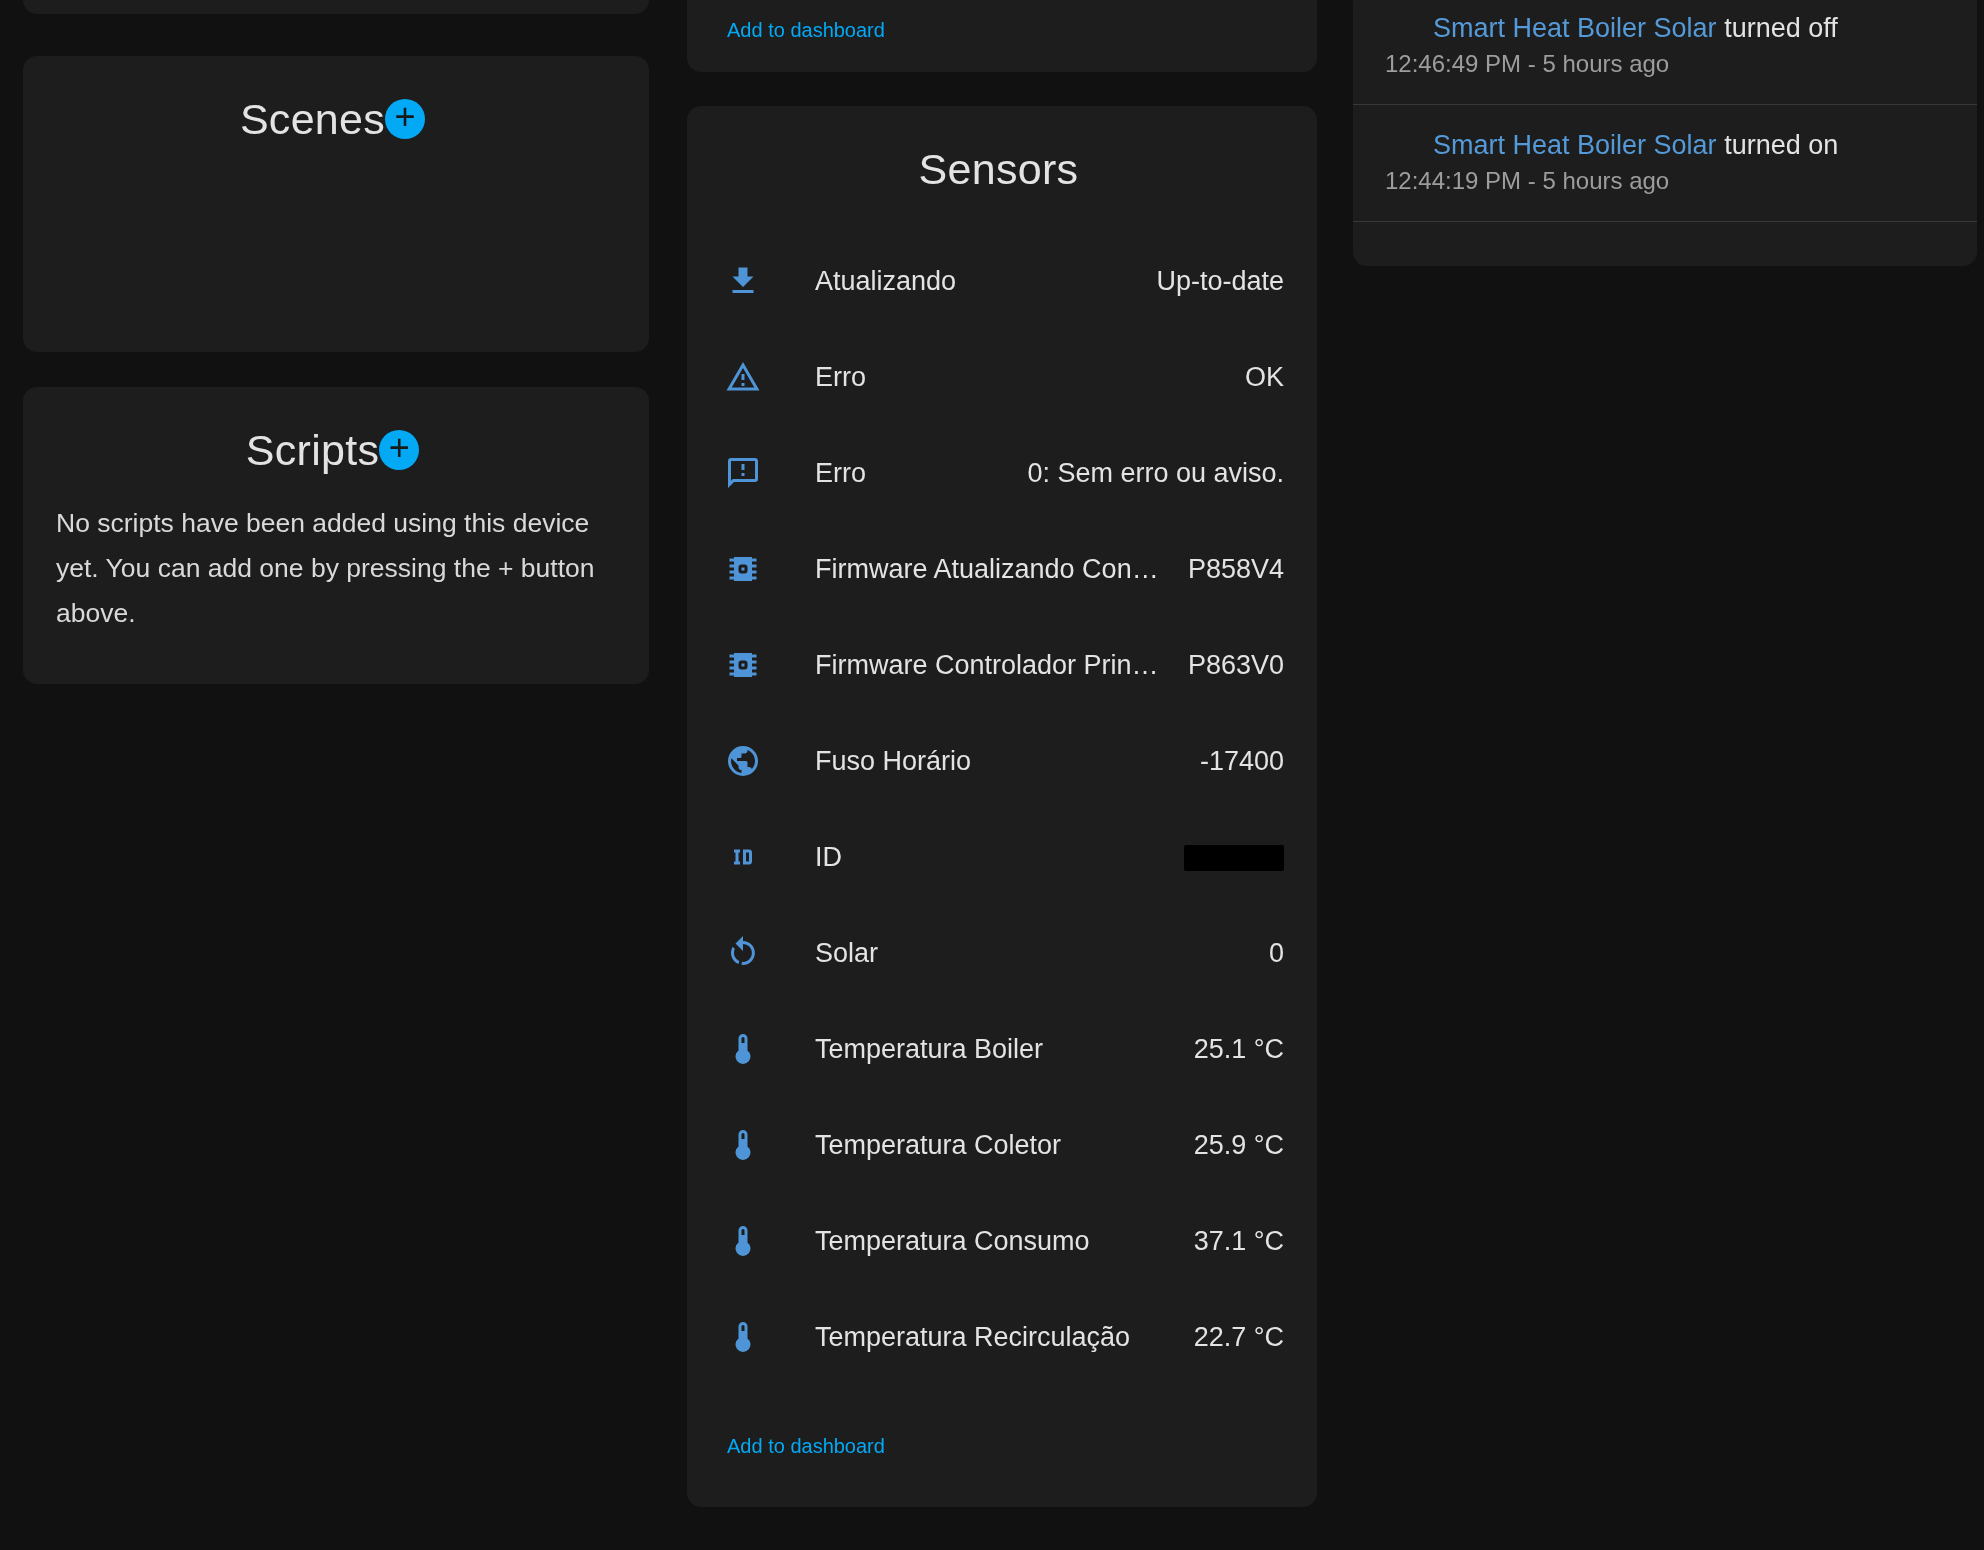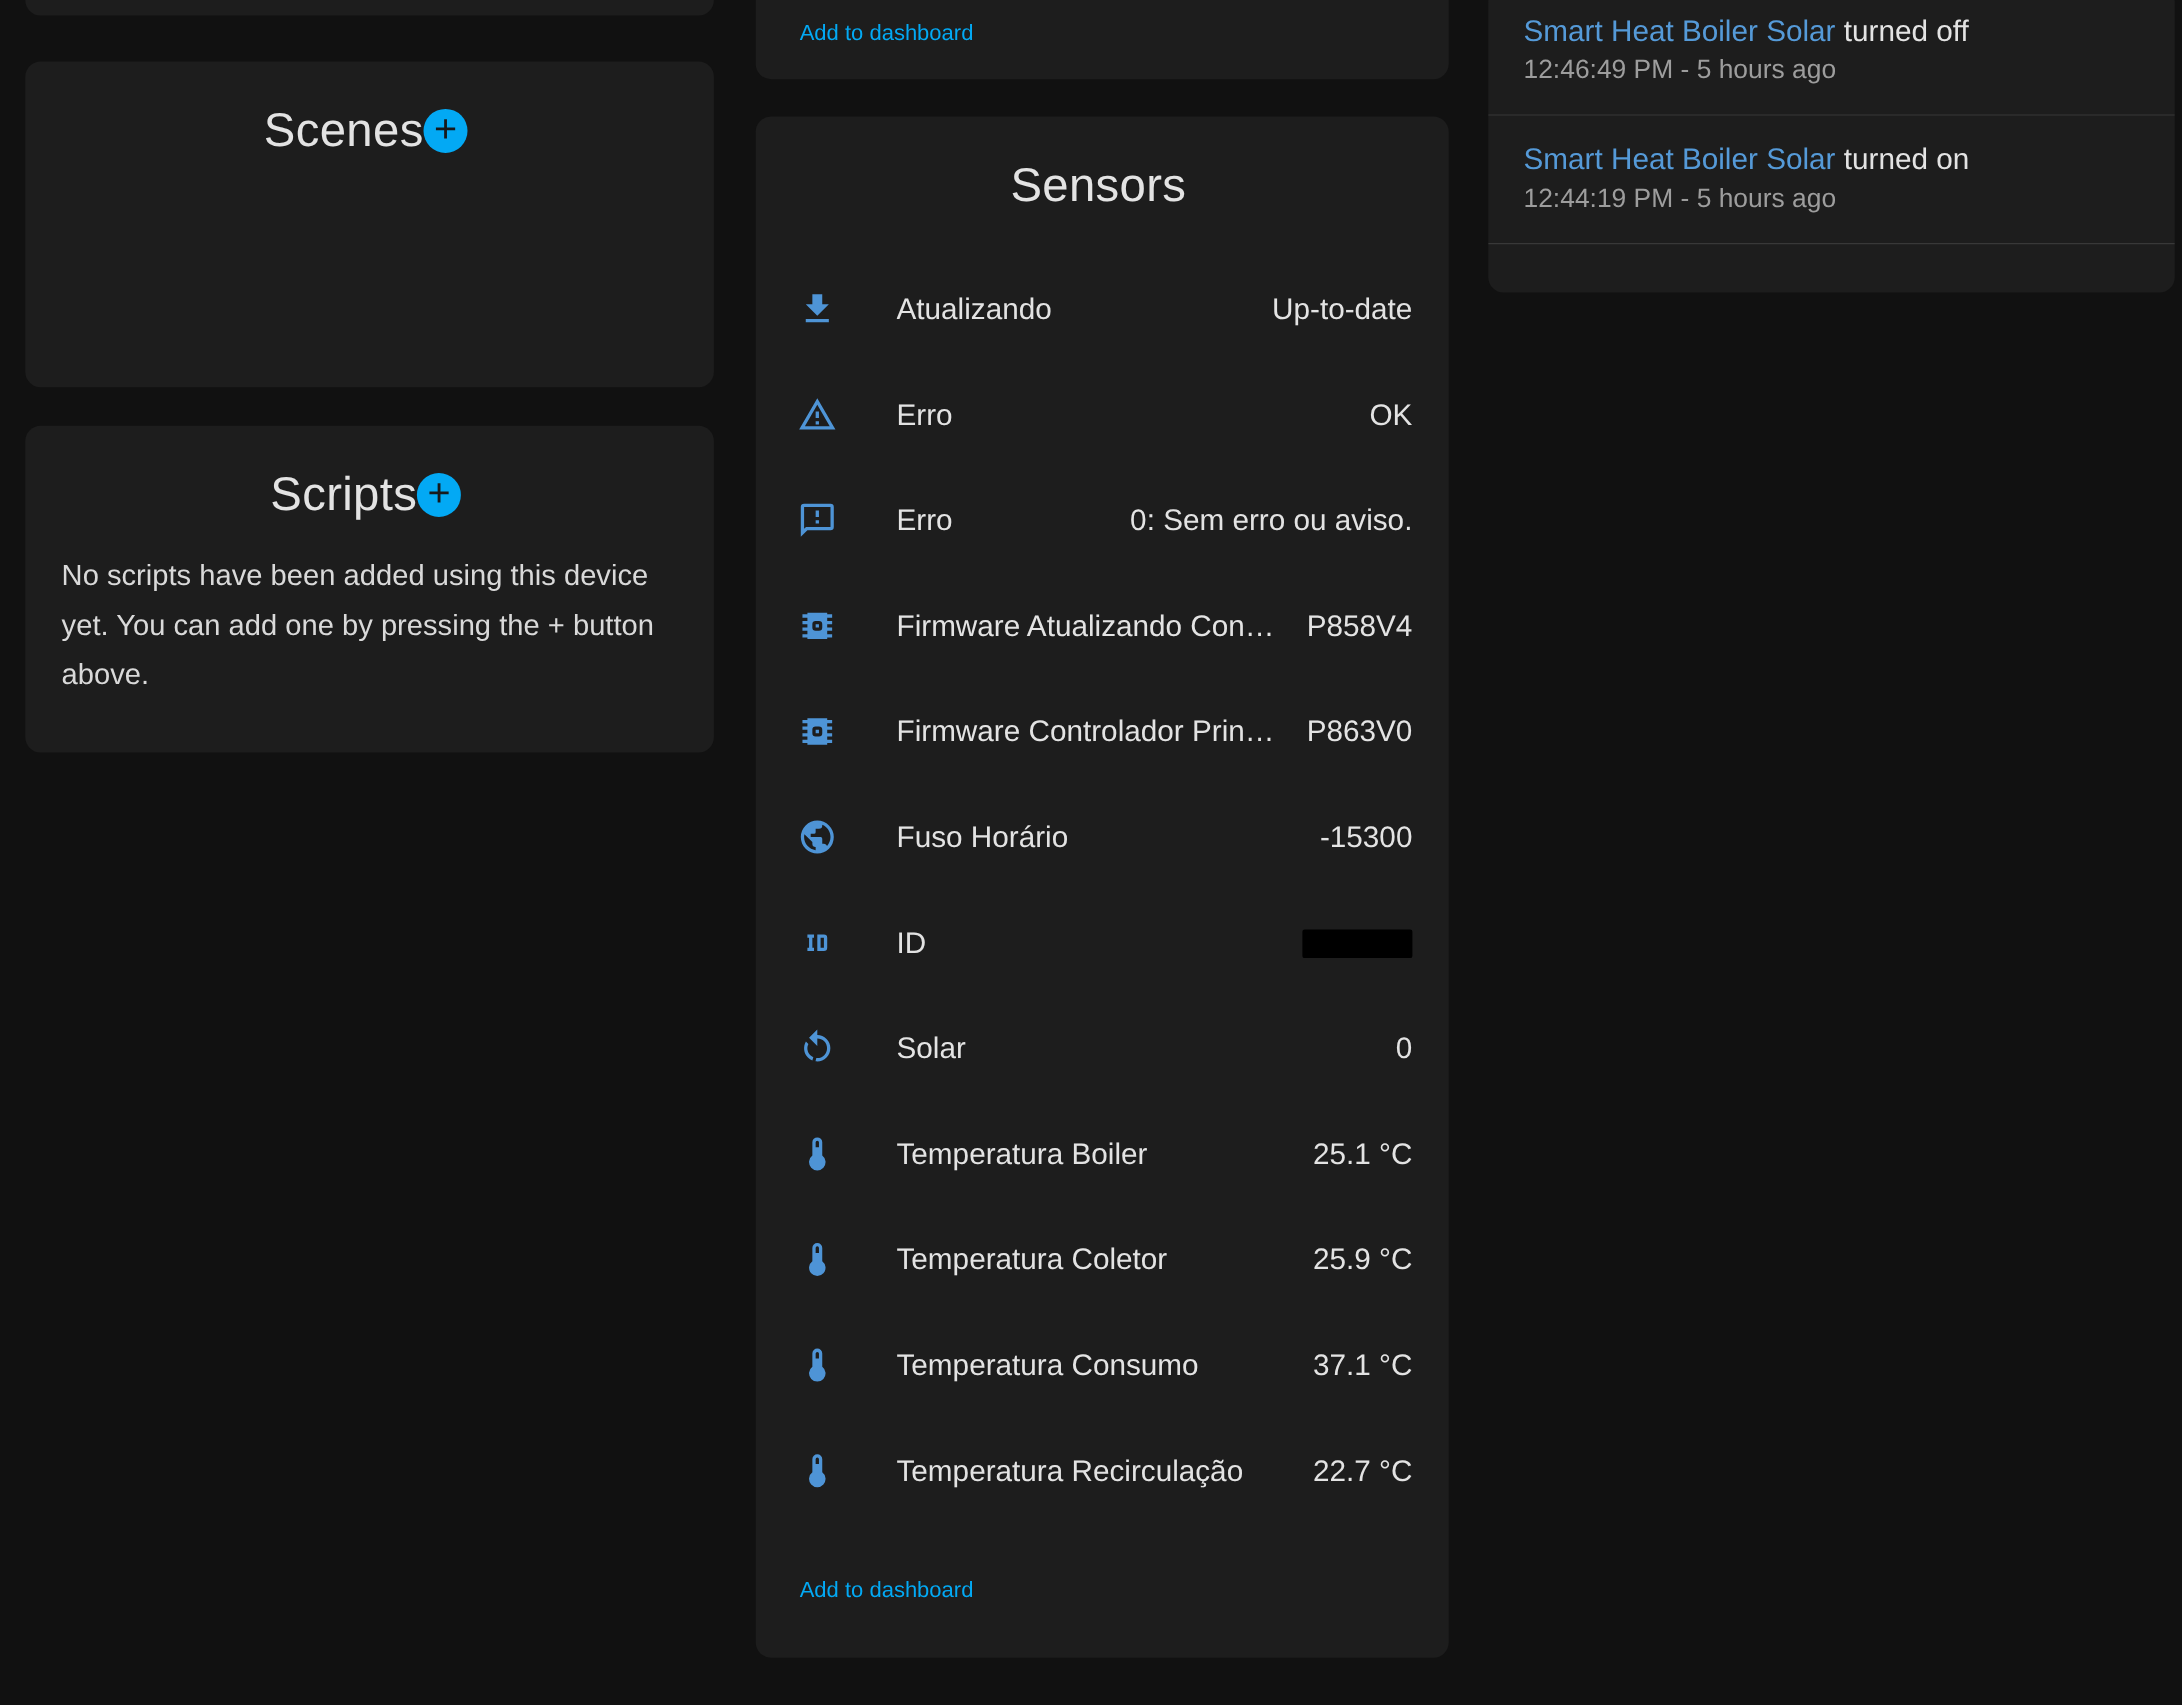--- a/index.html
+++ b/index.html
@@ -87,21 +87,21 @@
     background:var(--redacted);border-radius:2px;vertical-align:middle;
   }
   .sensors-footer{position:relative;height:120px;}
   .sensors-footer .footer-link{bottom:auto;top:50px;}
 
   
   .logbook-card{left:1353px;top:-12px;width:624px;height:278px;}
   .lb-entry{
     padding:22px 32px;border-bottom:1px solid var(--divider);
   }
-  .lb-primary{font-size:27px;line-height:36px;color:var(--text-primary);}
+  .lb-primary{font-size:27px;line-height:36px;color:var(--text-primary);margin-left:48px;}
   .lb-primary .entity{color:var(--entity-link);cursor:pointer;}
   .lb-time{font-size:24px;line-height:36px;color:var(--text-secondary);}
 </style>
 </head>
 <body>
 
 <div class="page">
 
   <div class="card card-top-left"></div>
 
@@ -185,21 +185,21 @@
         <span class="rvalue">P863V0</span>
       </div>
 
       <div class="row">
         <span class="ricon">
           <svg viewBox="0 0 24 24">
               <path d="M17.9,17.39C17.64,16.59 16.89,16 16,16H15V13A1,1 0 0,0 14,12H8V10H10A1,1 0 0,0 11,9V7H13A2,2 0 0,0 15,5V4.59C17.93,5.77 20,8.64 20,12C20,14.08 19.2,15.97 17.9,17.39M11,19.93C7.05,19.44 4,16.08 4,12C4,11.38 4.08,10.78 4.21,10.21L9,15V16A2,2 0 0,0 11,18V19.93M12,2A10,10 0 0,0 2,12A10,10 0 0,0 12,22A10,10 0 0,0 22,12A10,10 0 0,0 12,2Z"></path>
             </svg>
         </span>
         <span class="rname">Fuso Horário</span>
-        <span class="rvalue">-15300</span>
+        <span class="rvalue">-17400</span>
       </div>
 
       <div class="row">
         <span class="ricon">
           <svg viewBox="0 0 24 24">
               <path d="M10,7V9H9V15H10V17H6V15H7V9H6V7H10M16,7A2,2 0 0,1 18,9V15A2,2 0 0,1 16,17H12V7H16M16,9H14V15H16V9Z"></path>
             </svg>
         </span>
         <span class="rname">ID</span>
         <span class="rvalue"><span class="redacted-box"></span></span>

